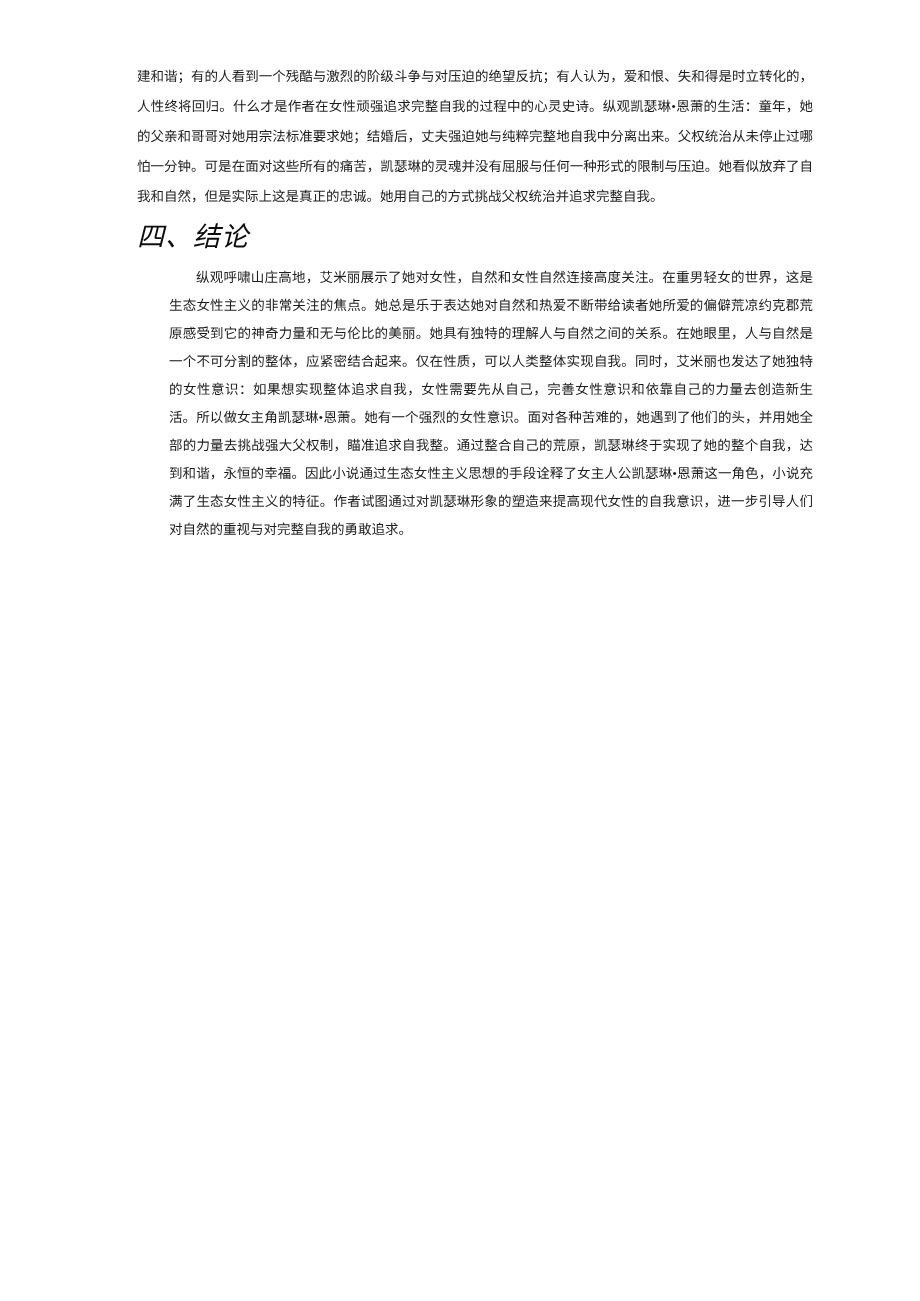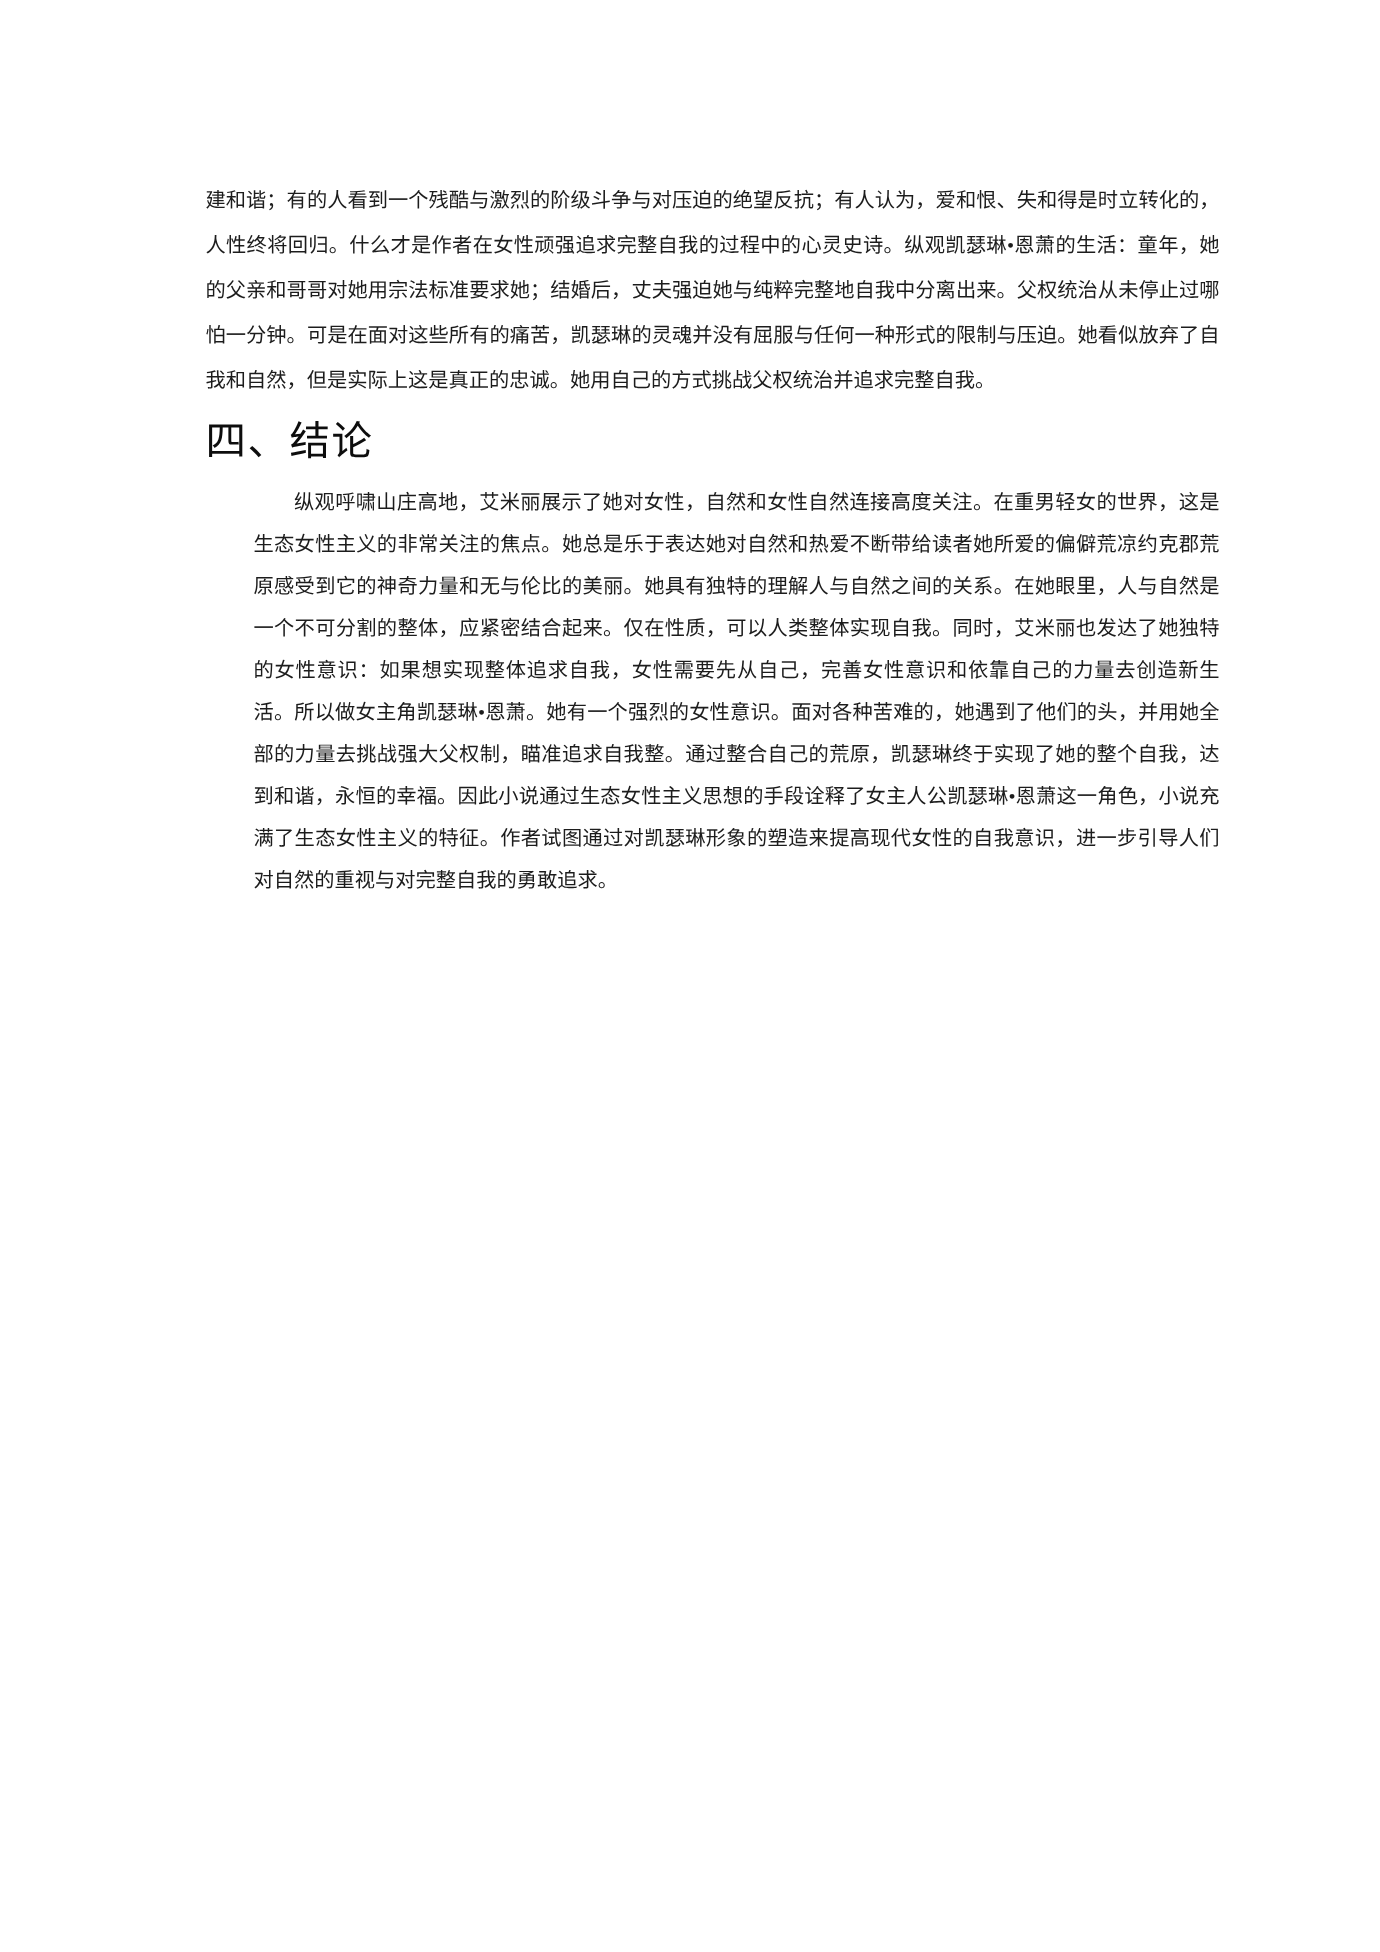--- a/index.html
+++ b/index.html
@@ -10,43 +10,44 @@
   }
   body {
     width: 920px;
     height: 1301px;
     position: relative;
     overflow: hidden;
     font-family: "Liberation Serif", "DejaVu Serif", serif;
   }
   .page {
     position: absolute;
-    top: 10px;
+    top: 0;
     left: 137px;
     width: 676px;
-    padding-top: 109px;
+    padding-top: 62px;
     color: #1c1c1c;
   }
   .body-para {
     margin: 0;
     font-size: 13.5px;
     text-align: justify;
     color: #1c1c1c;
   }
   .para-continuation {
     line-height: 30px;
   }
   .section-heading {
     margin: 4px 0 6px 0;
     font-family: "Liberation Sans", "DejaVu Sans", sans-serif;
     font-weight: 500;
     font-size: 27px;
     line-height: 42px;
     letter-spacing: 1px;
     color: #0d0d0d;
+    font-style: italic;
   }
   .para-conclusion {
     line-height: 28px;
     text-indent: 2em;
     margin-left: 32px;
   }
 </style>
 </head>
 <body>
 

